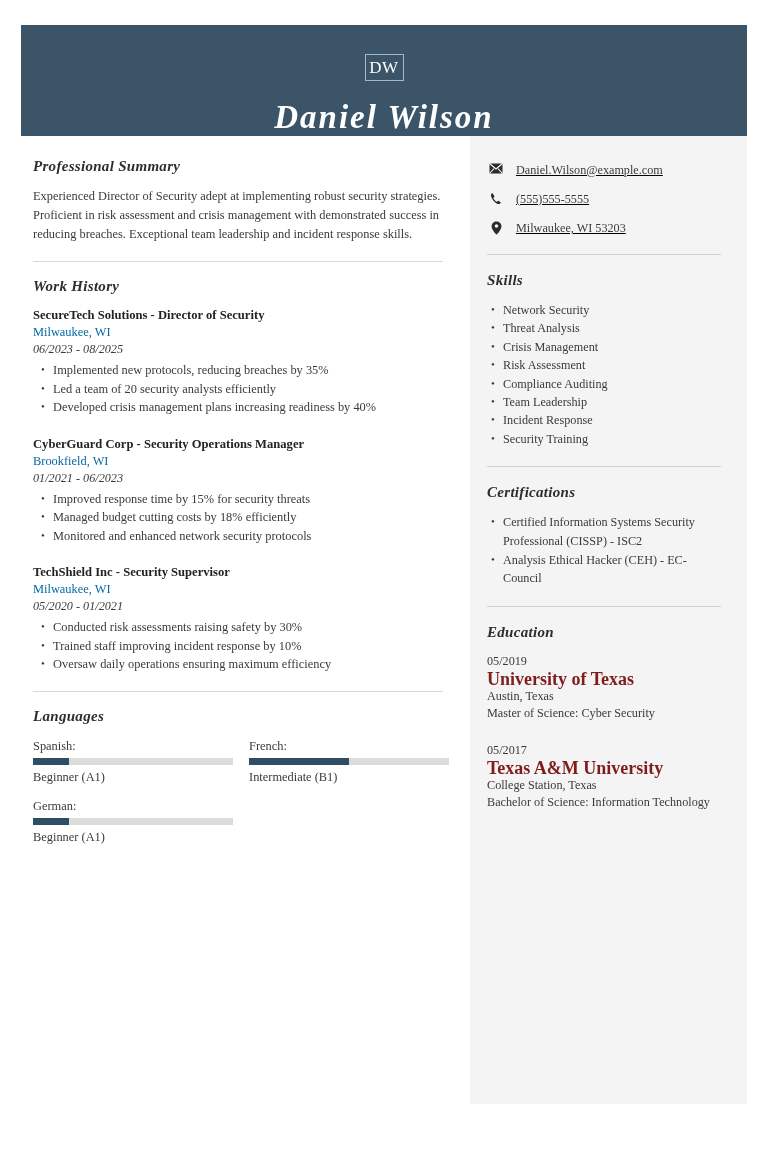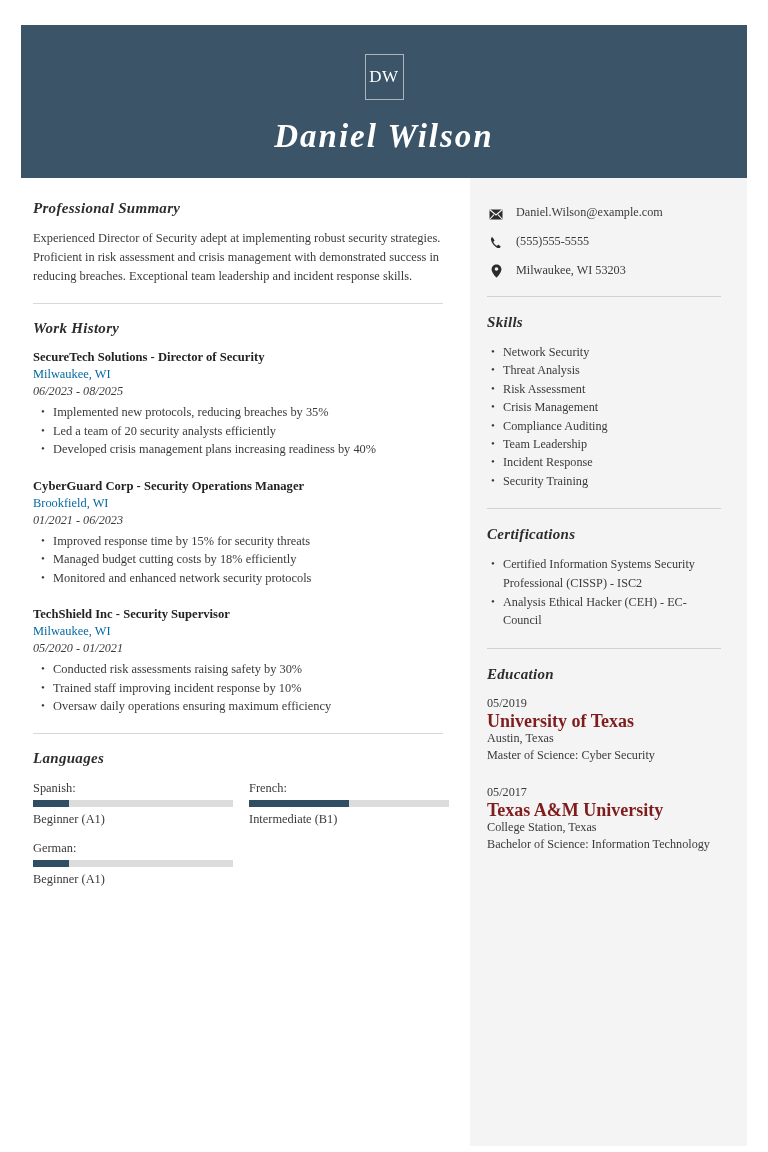--- a/index.html
+++ b/index.html
@@ -18,21 +18,21 @@
     position: absolute;
     left: 21px;
     top: 25px;
     width: 726px;
     height: 1121px;
     background: #ffffff;
   }
   
   #header-band {
     width: 726px;
-    height: 153px;
+    height: 111px;
     background: #3b5468;
     box-sizing: border-box;
     display: flex;
     flex-direction: column;
     align-items: center;
     justify-content: flex-start;
   }
   #monogram-box {
     margin-top: 29px;
     width: 39px;
@@ -173,22 +173,23 @@
     background: #2f4e63;
   }
   .lang-level {
     font-size: 12.4px;
     color: #3a3a3a;
     line-height: 18px;
   }
   
   .contact-row {
     display: flex;
-    align-items: flex-end;
+    align-items: flex-start;
     margin-bottom: 13px;
+    text-decoration: underline;
   }
   .contact-icon {
     width: 18px;
     min-width: 18px;
     display: flex;
     align-items: center;
     justify-content: center;
     margin-right: 11px;
     padding-top: 1px;
   }
@@ -368,22 +369,22 @@
         </div>
       </div>
 
       <div class="side-divider"></div>
 
       <div>
         <div class="section-title">Skills</div>
         <ul class="side-bullets">
           <li>Network Security</li>
           <li>Threat Analysis</li>
+          <li>Crisis Management</li>
           <li>Risk Assessment</li>
-          <li>Crisis Management</li>
           <li>Compliance Auditing</li>
           <li>Team Leadership</li>
           <li>Incident Response</li>
           <li>Security Training</li>
         </ul>
       </div>
 
       <div class="side-divider"></div>
 
       <div>

